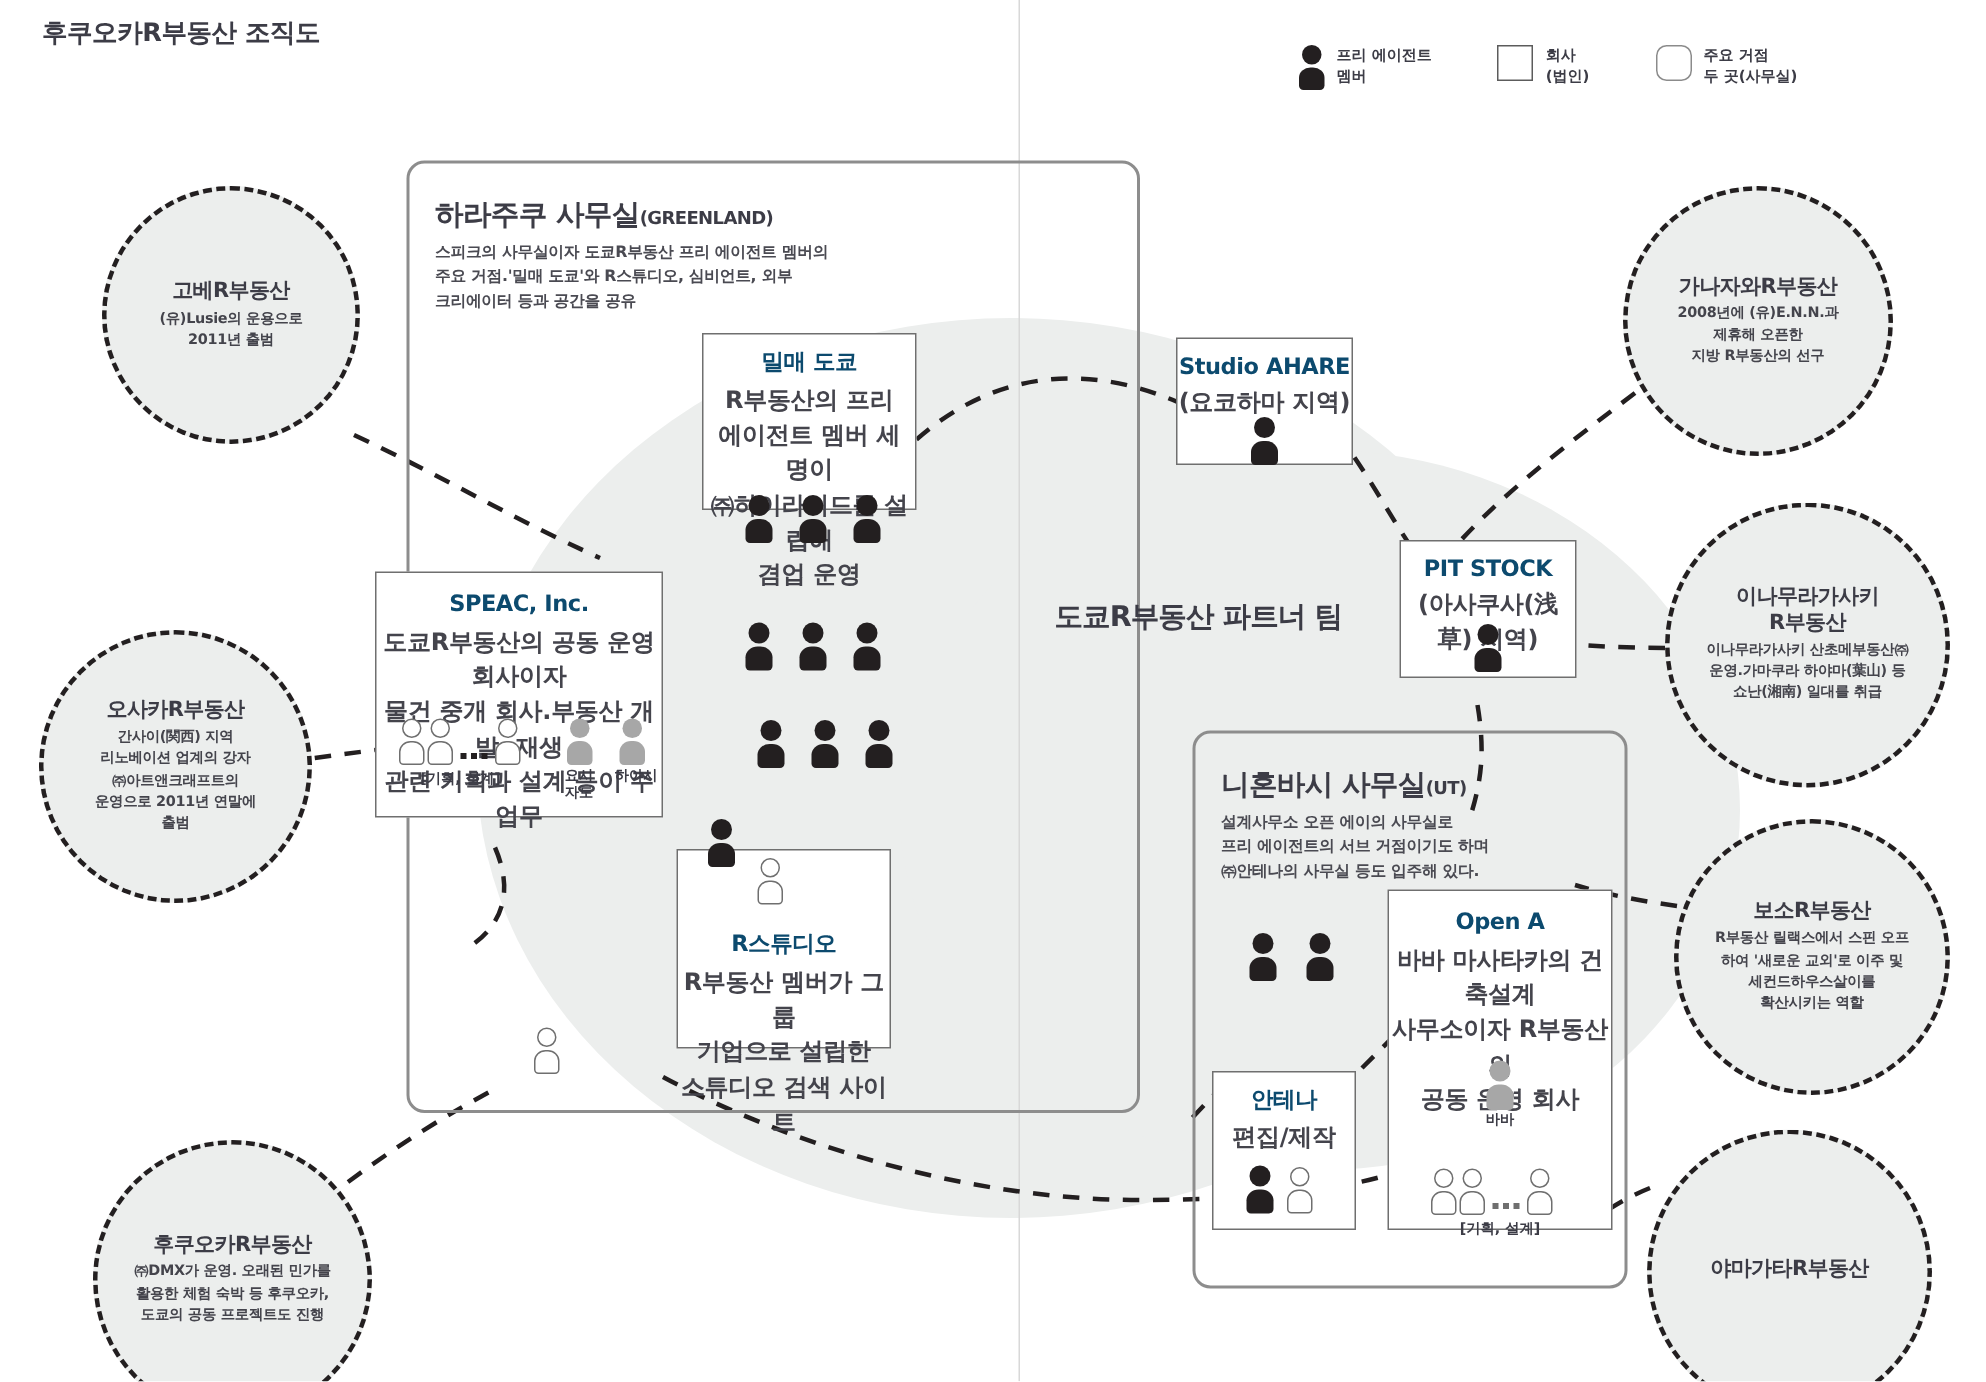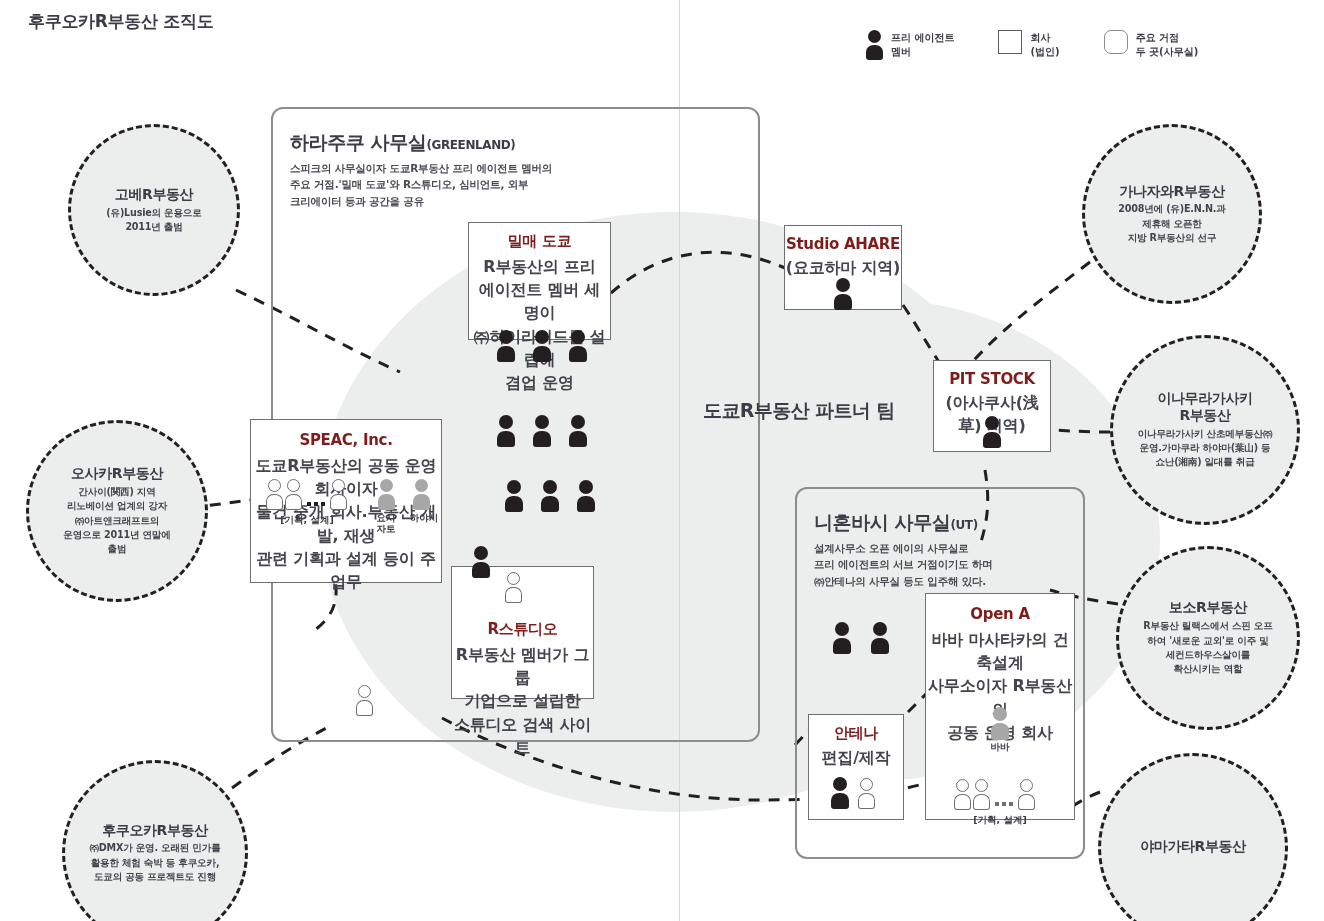--- a/index.html
+++ b/index.html
@@ -28,21 +28,21 @@
   .vdivider{position:absolute;width:1px;background:#d8d8d8;}
 
   
   .office{position:absolute;box-sizing:border-box;border:2px solid #8d8d8d;border-radius:12px;background:transparent;}
   .office-title{position:absolute;font-size:19px;font-weight:700;color:#3c3c46;letter-spacing:-.4px;}
   .office-title .sub{font-size:12px;font-weight:700;}
   .office-desc{position:absolute;font-size:10.5px;font-weight:700;line-height:1.55;color:#4a4a52;white-space:pre-line;letter-spacing:-.2px;}
 
   
   .box{position:absolute;box-sizing:border-box;border:1.4px solid #6f6f6f;background:#fff;}
-  .box-title{font-size:15px;font-weight:700;color:#7f1d1d;text-align:center;letter-spacing:-.3px;}
+  .box-title{font-size:15px;font-weight:700;color:#0c4a6e;text-align:center;letter-spacing:-.3px;}
   .box-sub{font-size:16px;font-weight:700;color:#44444c;text-align:center;line-height:1.45;white-space:pre-line;letter-spacing:-.2px;}
 
   
   .node{position:absolute;border-radius:50%;background:#eceeed;border:3px dashed #231f20;box-sizing:border-box;display:flex;flex-direction:column;align-items:center;justify-content:center;text-align:center;padding:0 16px;}
   .node-title{font-size:14px;font-weight:700;color:#3c3c46;letter-spacing:-.4px;margin-bottom:3px;white-space:pre-line;line-height:1.2;}
   .node-desc{font-size:9.6px;font-weight:700;color:#44444c;line-height:1.5;white-space:pre-line;letter-spacing:-.2px;}
 
   .center-label{position:absolute;font-size:19px;font-weight:700;color:#3c3c46;letter-spacing:-.6px;}
 
   svg.links{position:absolute;left:0;top:0;width:1324px;height:921px;pointer-events:none;}
@@ -136,21 +136,21 @@
     <span class="person-glyph pg-black">
         <span class="head" style="width:14px;height:14px;display:block;margin:0 auto;"></span>
         <span class="body" style="width:18px;height:16px;display:block;"></span>
       </span>
     <span class="person-glyph pg-black">
         <span class="head" style="width:14px;height:14px;display:block;margin:0 auto;"></span>
         <span class="body" style="width:18px;height:16px;display:block;"></span>
       </span>
   </div>
 
-  <div class="box" style="left:250px;top:381px;width:192px;height:164px;padding-top:11px;margin-top:38px;">
+  <div class="box" style="left:250px;top:381px;width:192px;height:164px;padding-top:11px;">
     <div class="box-title">SPEAC, Inc.</div>
     <div class="box-sub" style="margin-top:5px;">도쿄R부동산의 공동 운영 회사이자
 물건 중개 회사.부동산 개발, 재생
 관련 기획과 설계 등이 주 업무</div>
   </div>
   <div class="figrow" style="left:266px;top:479px;gap:2px;">
     <span class="person-glyph pg-out">
         <span class="head" style="width:13px;height:13px;display:block;margin:0 auto;"></span>
         <span class="body" style="width:17px;height:16px;display:block;"></span>
       </span>

